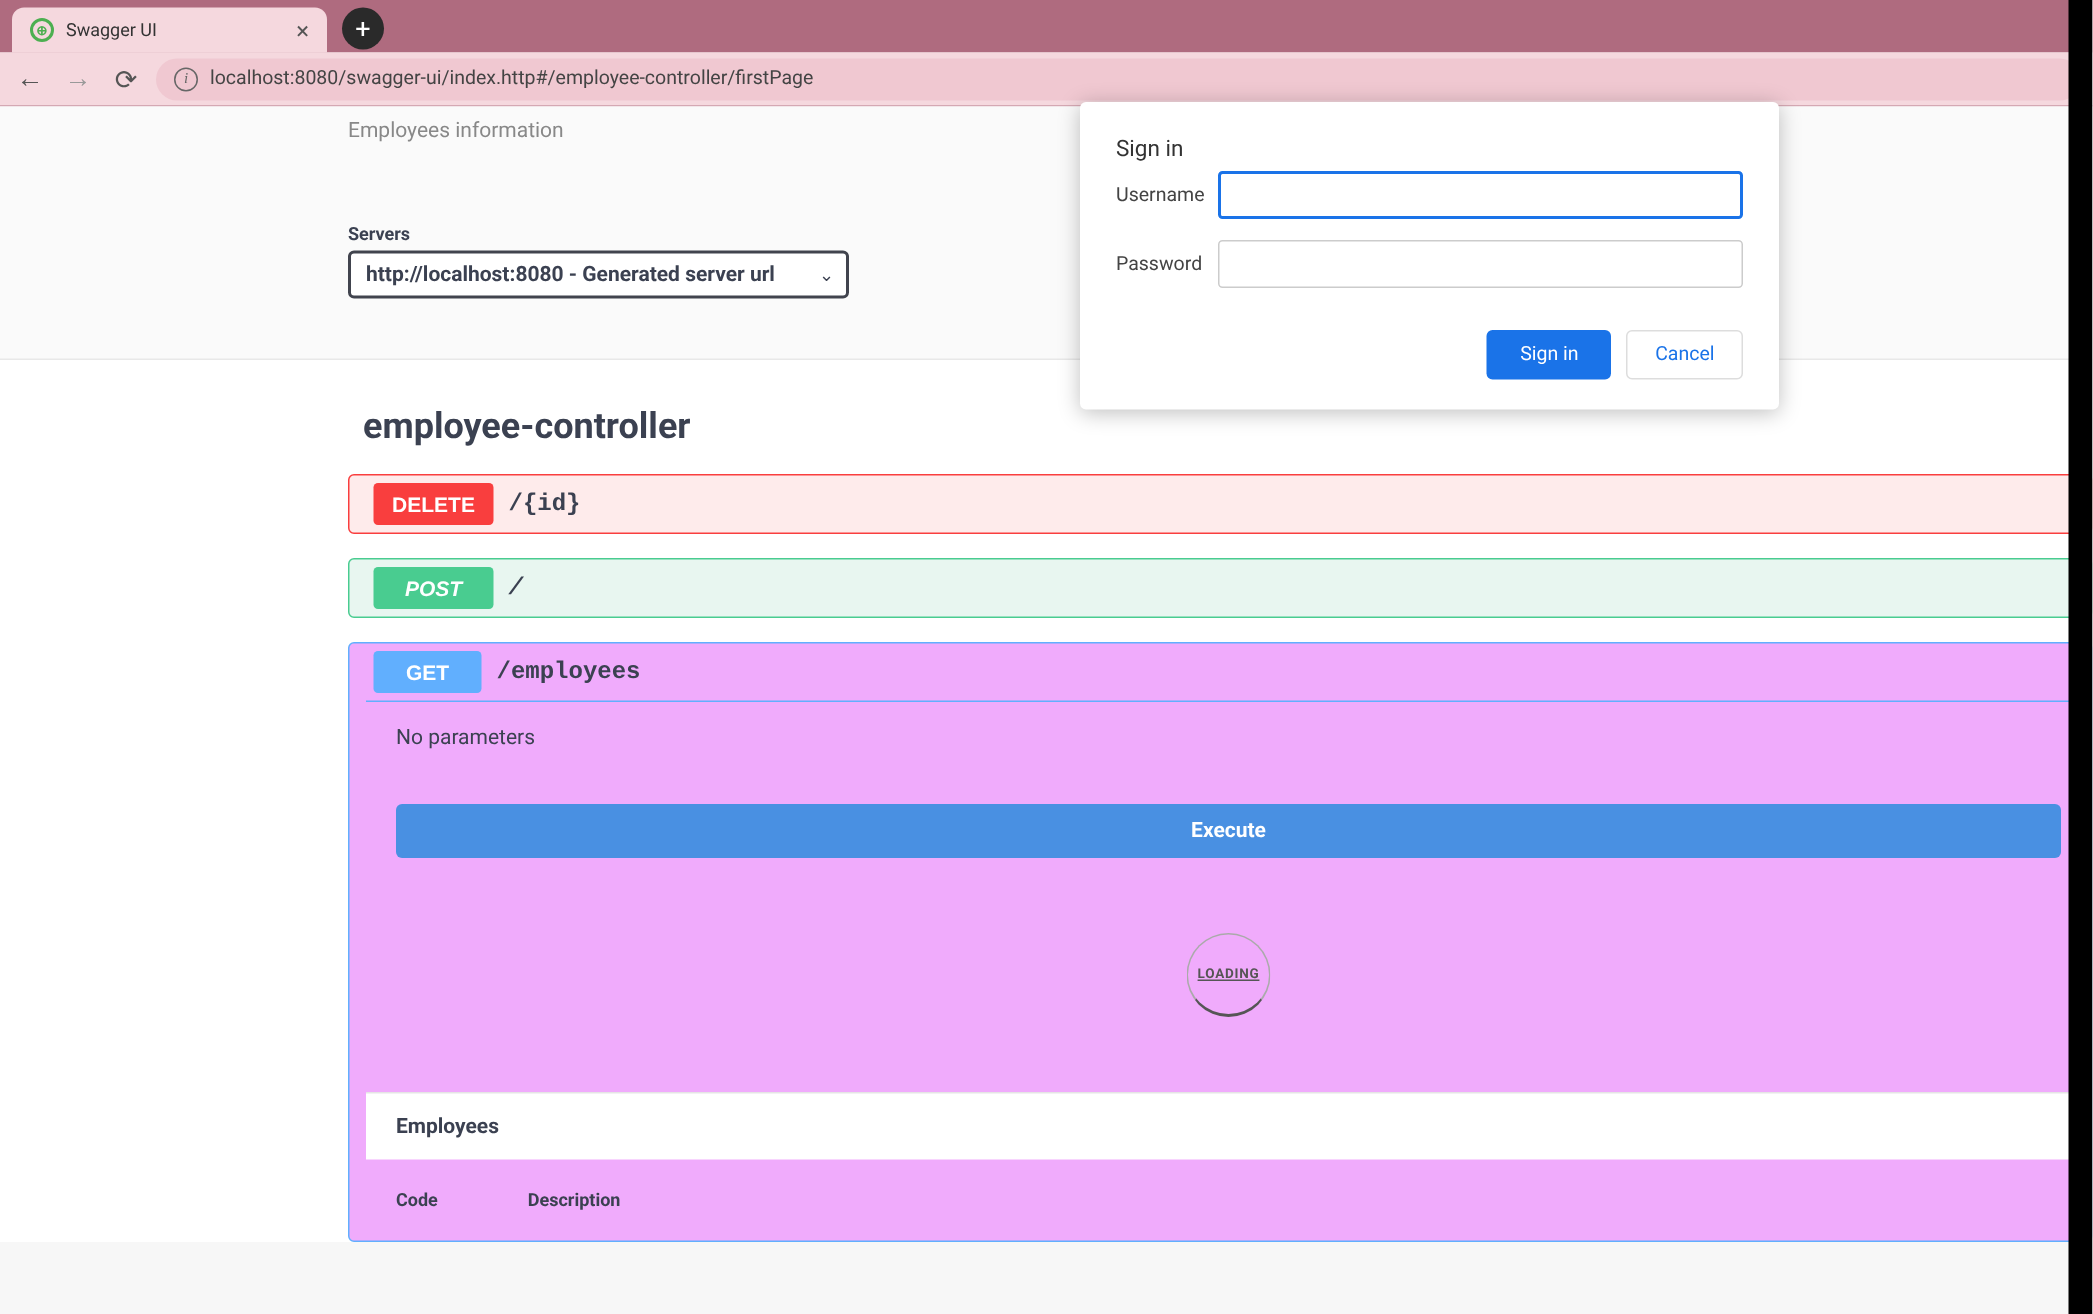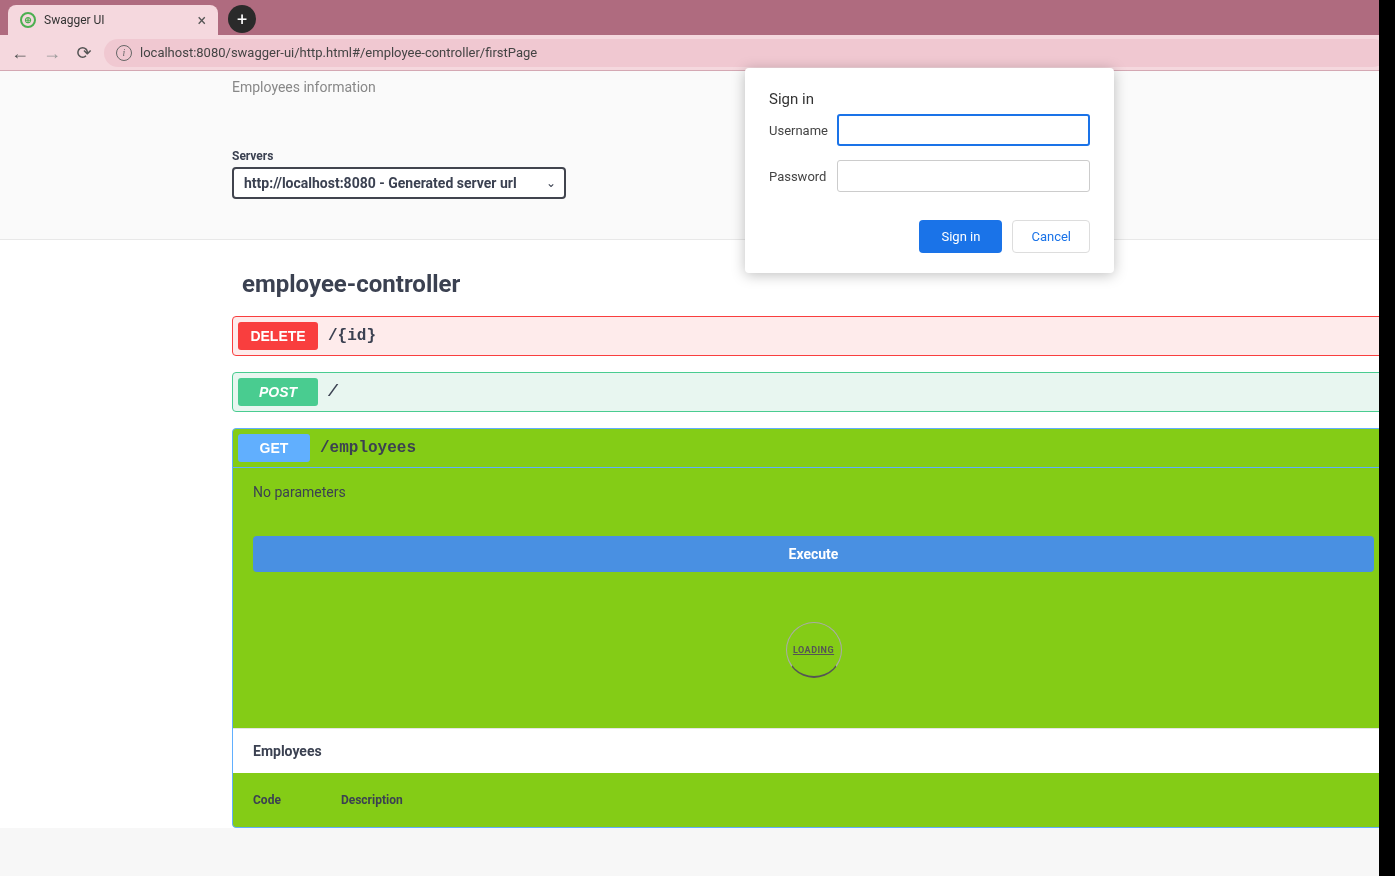--- a/index.html
+++ b/index.html
@@ -24,45 +24,45 @@
     .info-line { color: #888; font-size: 14px; margin-bottom: 30px; margin-top: -10px; }
     
     .servers-label { font-size: 12px; font-weight: 700; color: #3b4151; margin-bottom: 4px; }
     .server-select { border: 2px solid #41444e; border-radius: 4px; padding: 6px 16px 6px 10px; font-size: 14px; font-weight: 700; color: #3b4151; background: #fff; appearance: none; position: relative; cursor: pointer; min-width: 334px; }
     .select-wrap { position: relative; display: inline-block; }
     .select-arrow { position: absolute; right: 10px; top: 50%; transform: translateY(-50%); pointer-events: none; font-size: 12px; color: #3b4151; }
     
     .swagger-body { background: #fff; padding-top: 30px; }
     .section-title { margin-left: 242px; font-size: 24px; font-weight: 700; color: #3b4151; margin-bottom: 18px; }
     
-    .opblock { margin: 16px 0 10px 232px; border-radius: 4px; border: 1px solid; }
+    .opblock { margin: 16px 0 10px 232px; border-radius: 4px; border: 1px solid; padding-left: 11px; }
     .opblock-delete { background: #feebeb; border-color: #f93e3e; }
     .opblock-post { background: #e8f6f0; border-color: #49cc90; font-style: italic; }
-    .opblock-get { background: #84cc16; border-color: #61affe; }
+    .opblock-get { background: #f0abfc; border-color: #61affe; }
     
     .opblock-summary { display: flex; align-items: center; padding: 5px; cursor: pointer; }
     .method-badge { padding: 6px 0; min-width: 80px; text-align: center; border-radius: 3px; font-size: 14px; font-weight: 700; color: #fff; font-family: sans-serif; }
     .bg-delete { background: #f93e3e; }
     .bg-post { background: #49cc90; }
     .bg-get { background: #61affe; }
     .path { margin-left: 10px; font-family: "Courier New", monospace; font-size: 16px; font-weight: 600; color: #3b4151; }
     
     .opblock-body { border-top: 1px solid #61affe; padding: 0; }
     .params-header { padding: 12px 20px; font-size: 14px; font-weight: 700; color: #3b4151; border-bottom: 1px solid rgba(0,0,0,0.1); background: #fff; position: relative; }
     .params-underline { position: absolute; bottom: -1px; left: 20px; width: 82px; height: 3px; background: #5a5a5a; }
     .no-params { padding: 16px 20px; font-size: 14px; color: #3b4151; }
     .execute-wrap { padding: 20px; }
     .execute-btn { width: 100%; padding: 10px; background: #4990e2; color: #fff; border: none; border-radius: 4px; font-size: 14px; font-weight: 700; cursor: pointer; }
     .loading-wrap { display: flex; justify-content: center; padding: 30px 0 50px; }
     .loading-circle { width: 56px; height: 56px; border-radius: 50%; border: 1px solid #aaa; border-bottom: 2px solid #555; display: flex; align-items: center; justify-content: center; font-size: 9px; font-weight: 700; color: #555; letter-spacing: 0.5px; text-decoration: underline; }
     .responses-header { padding: 14px 20px; font-size: 14px; font-weight: 700; color: #3b4151; background: #fff; border-top: 1px solid rgba(0,0,0,0.1); }
     .resp-cols { display: flex; padding: 20px 20px; gap: 60px; font-size: 12px; font-weight: 700; color: #3b4151; }
     
     
-    .dialog { position: absolute; top: 68px; left: 745px; width: 369px; background: #fff; border-radius: 4px; box-shadow: 0 2px 14px rgba(0,0,0,0.25); padding: 22px 24px 20px; z-index: 100; }
+    .dialog { position: absolute; top: 68px; left: 720px; width: 466px; background: #fff; border-radius: 4px; box-shadow: 0 2px 14px rgba(0,0,0,0.25); padding: 22px 24px 20px; z-index: 100; }
     .dialog-title { font-size: 15px; color: #333; margin-bottom: 6px; }
     .dialog-host { font-size: 12px; color: #666; margin-bottom: 24px; }
     .dialog-row { display: flex; align-items: center; margin-bottom: 14px; }
     .dialog-label { width: 68px; font-size: 13px; color: #444; }
     .dialog-input { flex: 1; border: 1px solid #ccc; border-radius: 3px; height: 32px; padding: 0 8px; font-size: 13px; }
     .dialog-input.focused { border: 2px solid #1a73e8; }
     .dialog-actions { display: flex; justify-content: flex-end; gap: 10px; margin-top: 28px; }
     .btn-primary { background: #1a73e8; color: #fff; border: none; border-radius: 4px; padding: 8px 22px; font-size: 13px; cursor: pointer; }
     .btn-secondary { background: #fff; color: #1a73e8; border: 1px solid #ddd; border-radius: 4px; padding: 8px 18px; font-size: 13px; cursor: pointer; }
     
@@ -79,21 +79,21 @@
   </div>
   <div class="new-tab">+</div>
 </div>
 
 <div class="nav-bar">
   <div class="nav-btn">←</div>
   <div class="nav-btn" style="color:#999">→</div>
   <div class="nav-btn">⟳</div>
   <div class="address-bar">
     <span class="info-icon">i</span>
-    <span>localhost:8080/swagger-ui/http.html#/employee-controller/firstPage</span>
+    <span>localhost:8080/swagger-ui/index.http#/employee-controller/firstPage</span>
   </div>
 </div>
 
 <div class="content">
 
   <div class="page-strip">
     <div class="page-inner">
       <div class="info-line">Employees information</div>
       <div style="height: 24px;"></div>
       <div class="servers-label">Servers</div>

